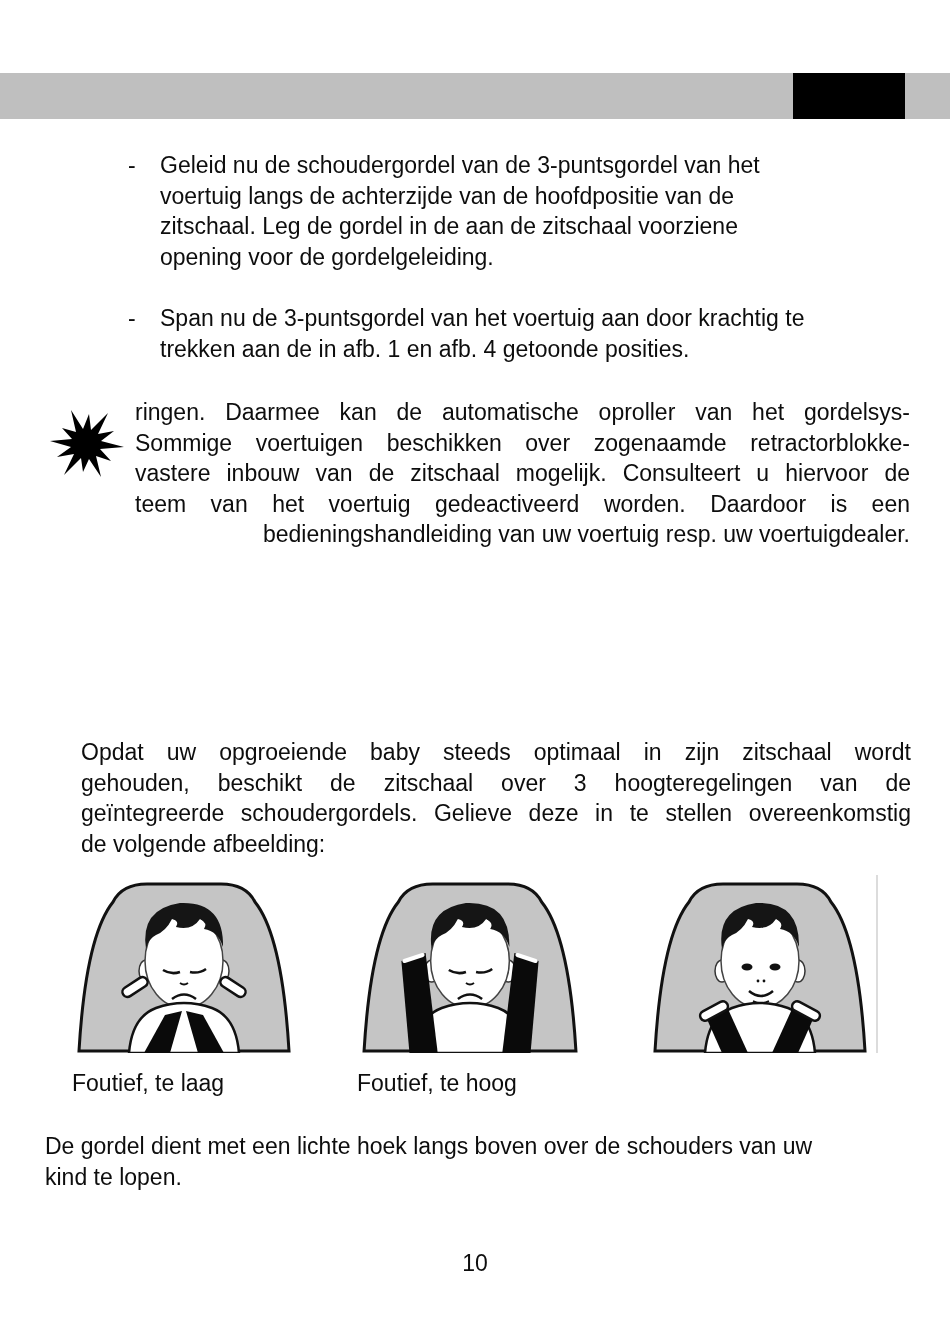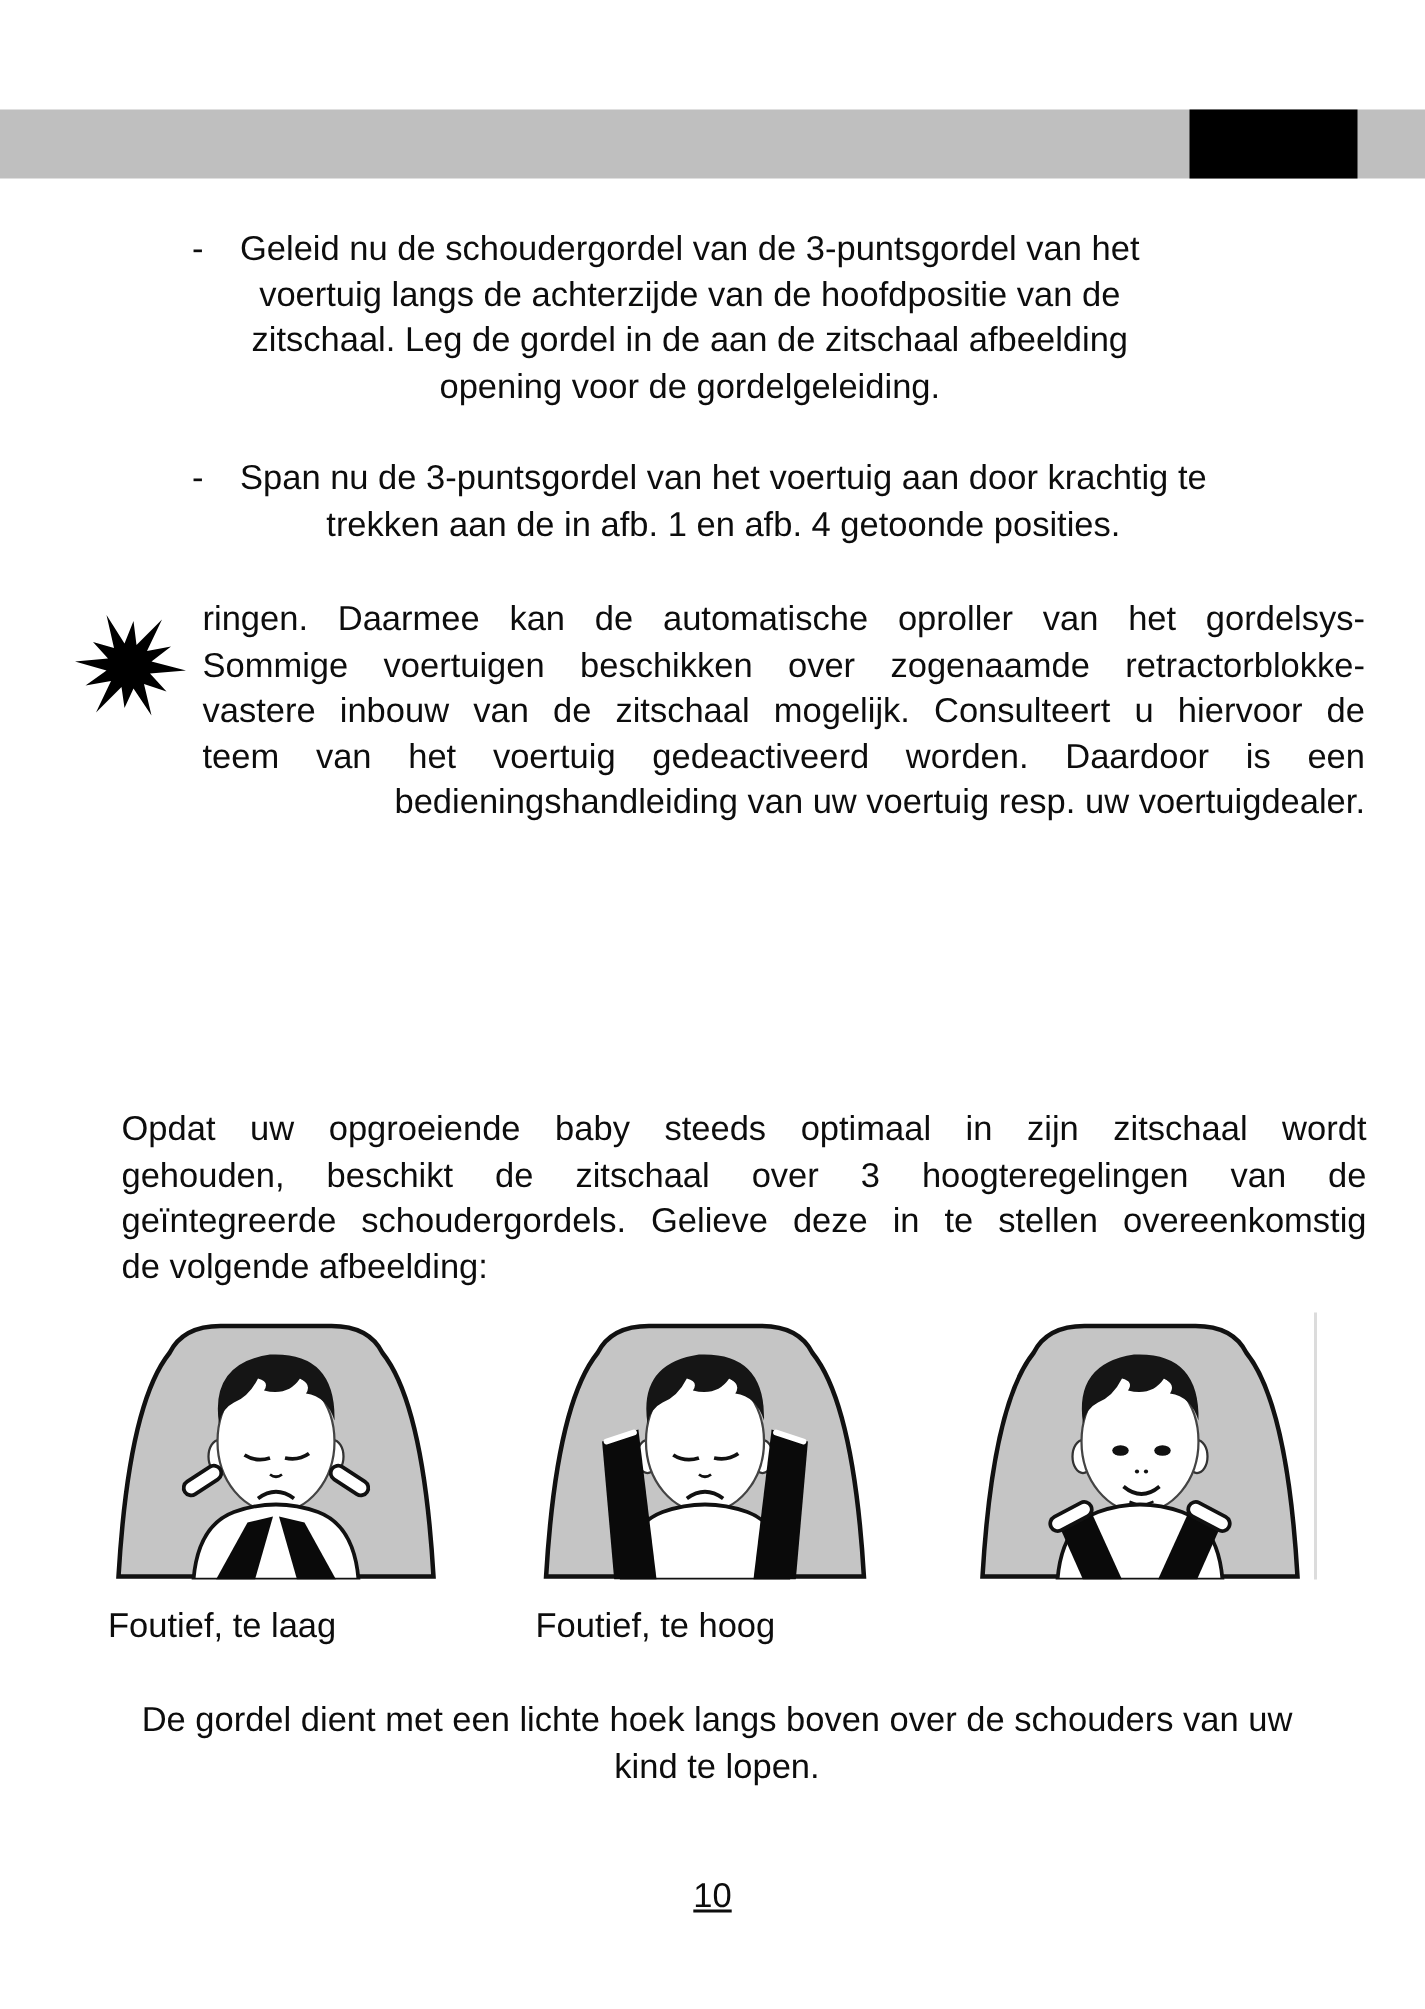--- a/index.html
+++ b/index.html
@@ -9,21 +9,21 @@
     color:#111;overflow:hidden;
   }
   .abs{position:absolute;}
 
   
   .header-bar{left:0;top:73px;width:950px;height:46px;background:#bfbfbf;}
   .header-tab{left:793px;top:0;width:112px;height:46px;background:#000000;}
 
   
   .txt{font-size:23px;line-height:30.5px;color:#0d0d0d;}
-  .nowrap-block .line{white-space:nowrap;text-align:center;}
+  .nowrap-block .line{white-space:nowrap;}
   .justify-block{width:775px;}
   .justify-block .line{text-align:justify;text-align-last:justify;}
   .justify-block .line:last-child{text-align:right;text-align-last:auto;}
 
   .bullet{display:flex;left:128px;top:150px;}
   .bullet .marker{width:32px;flex:0 0 32px;}
   .bullet-2{top:303px;}
 
   .warning-icon-box{left:45px;top:406px;width:82px;height:76px;}
   .warning-text{left:135px;top:397px;}
@@ -37,35 +37,35 @@
   .figure-1{left:72px;width:224px;}
   .figure-2{left:357px;width:226px;}
   .figure-3{left:648px;width:228px;border-right:2px solid #dcdcdc;}
 
   .caption{top:1068px;font-size:23px;line-height:30px;text-align:left;color:#0d0d0d;}
   .caption-1{left:72px;width:224px;}
   .caption-2{left:357px;width:226px;}
 
   .para-bottom{left:45px;top:1131px;width:866px;}
 
-  .page-number{left:0;top:1250px;width:950px;text-align:center;font-size:23px;color:#0d0d0d;text-decoration:underline;}
+  .page-number{left:0;top:1250px;width:950px;text-align:center;font-size:23px;color:#0d0d0d;}
 </style>
 </head>
 <body>
 
 <div class="abs header-bar">
   <div class="abs header-tab"></div>
 </div>
 
 <div class="abs txt bullet nowrap-block">
   <span class="marker">-</span>
   <div>
       <div class="line">Geleid nu de schoudergordel van de 3-puntsgordel van het</div>
       <div class="line">voertuig langs de achterzijde van de hoofdpositie van de</div>
-      <div class="line">zitschaal. Leg de gordel in de aan de zitschaal afbeelding</div>
+      <div class="line">zitschaal. Leg de gordel in de aan de zitschaal voorziene</div>
       <div class="line">opening voor de gordelgeleiding.</div>
     </div>
 </div>
 
 <div class="abs txt bullet bullet-2 nowrap-block">
   <span class="marker">-</span>
   <div>
       <div class="line">Span nu de 3-puntsgordel van het voertuig aan door krachtig te</div>
       <div class="line">trekken aan de in afb. 1 en afb. 4 getoonde posities.</div>
     </div>

